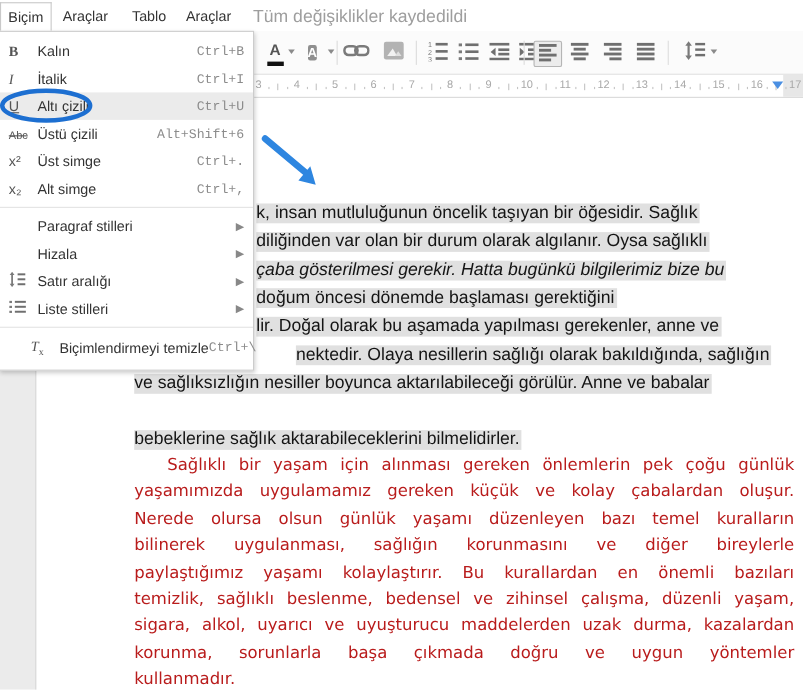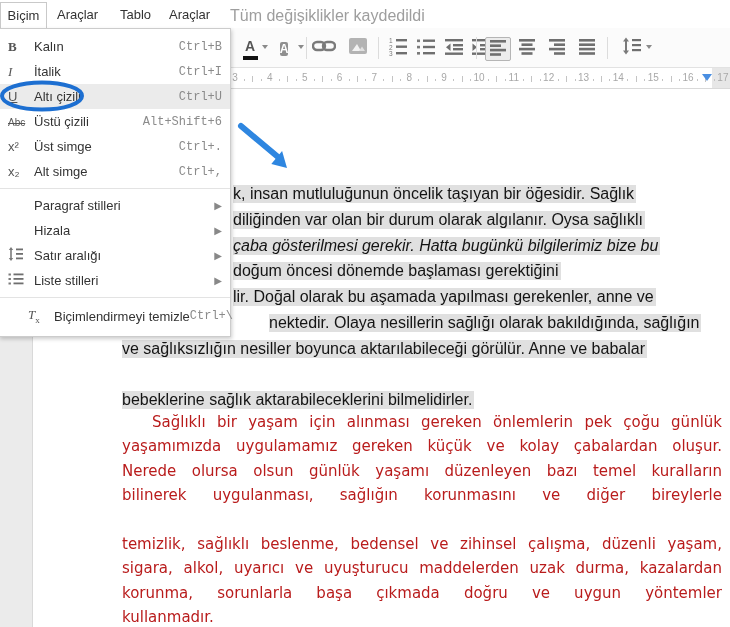--- a/index.html
+++ b/index.html
@@ -256,20 +256,21 @@
     <div class="p1line" style="top: 145.5px; left: 233px; font-style: italic;"><span class="hl">çaba gösterilmesi gerekir. Hatta bugünkü bilgilerimiz bize bu</span></div>
     <div class="p1line" style="top: 171.25px; left: 233px;"><span class="hl">doğum öncesi dönemde başlaması gerektiğini</span></div>
     <div class="p1line" style="top: 197px; left: 233px;"><span class="hl">lir. Doğal olarak bu aşamada yapılması gerekenler, anne ve</span></div>
     <div class="p1line" style="top: 222.75px; left: 233px; margin-left: 36px;"><span class="hl">nektedir. Olaya nesillerin sağlığı olarak bakıldığında, sağlığın</span></div>
     <div class="p1line" style="top: 248.5px; left: 122px;"><span class="hl">ve sağlıksızlığın nesiller boyunca aktarılabileceği görülür. Anne ve babalar</span></div>
     <div class="p1line" style="top: 300px; left: 122px;"><span class="hl">bebeklerine sağlık aktarabileceklerini bilmelidirler.</span></div>
     <div class="p2line p2first" style="top: 323px;">Sağlıklı bir yaşam için alınması gereken önlemlerin pek çoğu günlük</div>
     <div class="p2line" style="top: 347.4px;">yaşamımızda  uygulamamız gereken küçük ve kolay çabalardan oluşur.</div>
     <div class="p2line" style="top: 371.8px;">Nerede olursa olsun günlük yaşamı düzenleyen bazı temel kuralların</div>
     <div class="p2line" style="top: 396.2px;">bilinerek uygulanması, sağlığın korunmasını ve diğer bireylerle</div>
+    <div class="p2line" style="top: 420.6px;">paylaştığımız yaşamı kolaylaştırır. Bu kurallardan en önemli bazıları</div>
     <div class="p2line" style="top: 445px;">temizlik, sağlıklı beslenme, bedensel ve zihinsel çalışma, düzenli yaşam,</div>
     <div class="p2line" style="top: 469.4px;">sigara, alkol, uyarıcı ve uyuşturucu maddelerden uzak durma, kazalardan</div>
     <div class="p2line" style="top: 493.8px;">korunma, sorunlarla başa çıkmada doğru ve uygun yöntemler</div>
     <div class="p2line p2last" style="top: 518.2px;">kullanmadır.</div>
   </div>
 
 <div class="menu" id="formatmenu">
     <div class="menu-row">
       <span class="m-ico"><span class="g-bold">B</span></span>
       <span class="m-label">Kalın</span>

